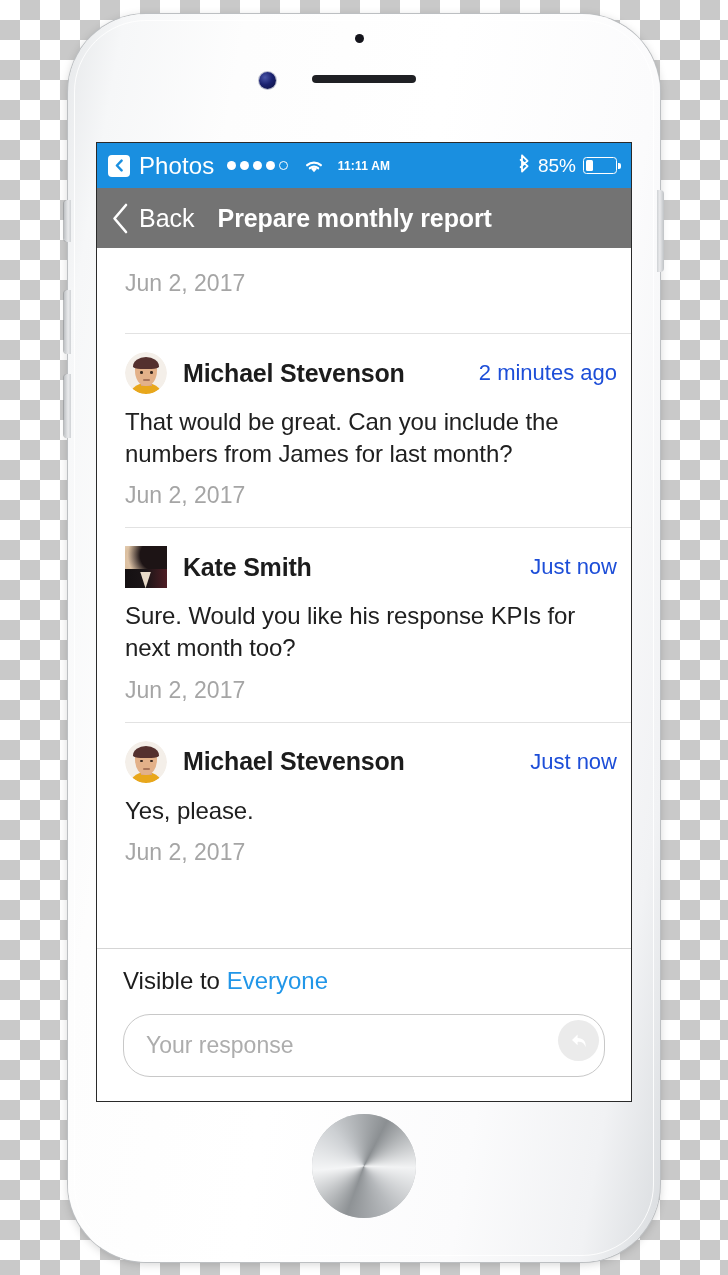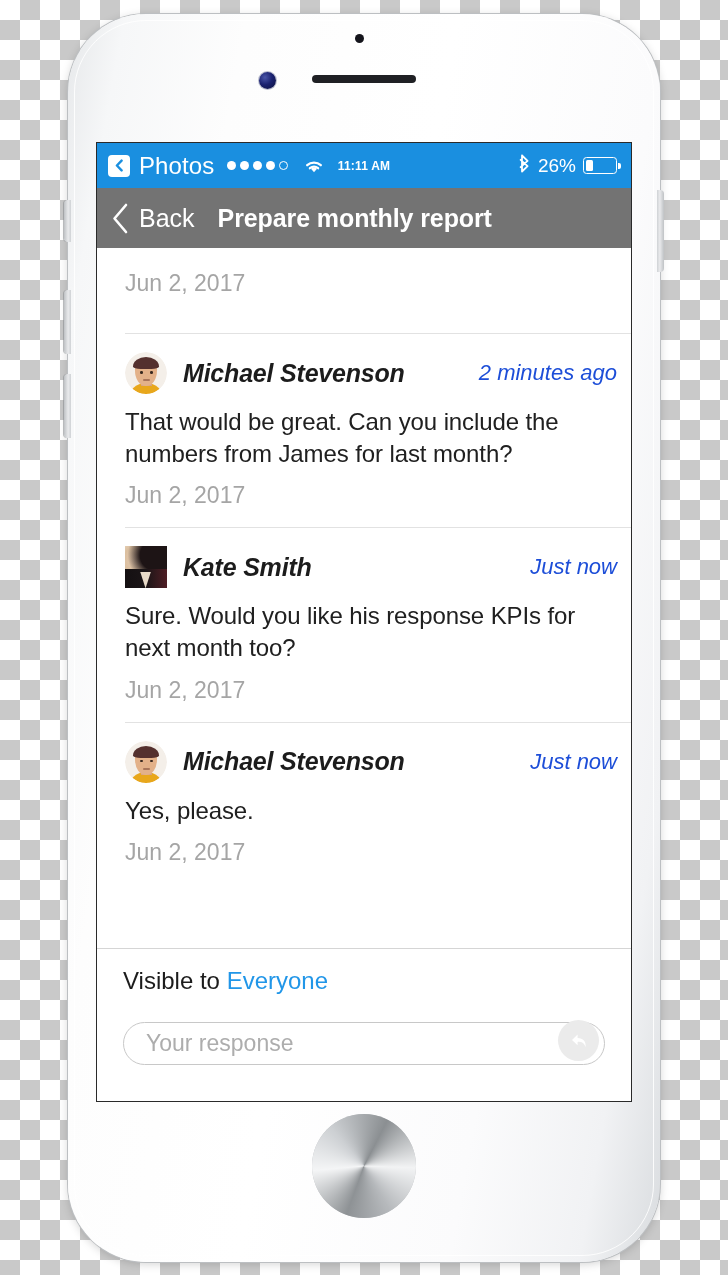--- a/index.html
+++ b/index.html
@@ -201,21 +201,20 @@
     background: #e2e2e2;
     margin-left: 28px;
   }
   .msg-partial {
     padding: 22px 0 18px 0;
   }
   .msg-header {
     display: flex;
     align-items: center;
     padding: 18px 0 0 28px;
-    font-style: italic;
   }
   .avatar {
     width: 42px; height: 42px;
     flex: 0 0 42px;
     margin-right: 16px;
     position: relative;
     overflow: hidden;
   }
   .avatar.circle { border-radius: 50%; }
   
@@ -332,30 +331,29 @@
     color: #2196e8;
     cursor: pointer;
   }
   .input-row {
     margin-top: 19px;
     position: relative;
     height: 53px;
   }
   .response-input {
     width: 100%;
-    height: 43px;
+    height: 63px;
     border: 1px solid #c8c8c8;
     border-radius: 27px;
     background: #ffffff;
     font-family: "Liberation Sans", sans-serif;
     font-size: 23px;
     color: #3a3a3a;
     padding: 0 62px 0 22px;
     outline: none;
-    margin-top: 8px;
   }
   .response-input::placeholder { color: #adadad; }
   .send-btn {
     position: absolute;
     right: 6px; top: 6px;
     width: 41px; height: 41px;
     border-radius: 50%;
     background: #ebebeb;
     border: none;
     display: flex; align-items: center; justify-content: center;
@@ -427,21 +425,21 @@
       </div>
 
       <div class="sb-time">11:11 AM</div>
 
       <div class="sb-right">
         <span>
           <svg width="12" height="19" viewBox="0 0 12 19" aria-hidden="true">
             <path d="M3 1.5 L3 17.5 L8.6 12.1 L1.6 5.8 M3 1.5 L8.6 6.9 L1.6 13.2" fill="none" stroke="#ffffff" stroke-width="1.8" stroke-linecap="round" stroke-linejoin="round"></path>
           </svg>
         </span>
-        <span class="sb-batt-pct">26%</span>
+        <span class="sb-batt-pct">85%</span>
         <span class="battery">
           <span class="battery-fill" id="battery-fill" style="width: 26%;"></span>
         </span>
       </div>
     </div>
 
     <div class="navbar">
       <div class="nav-back">
         <svg width="19" height="31" viewBox="0 0 19 31" aria-hidden="true">
           <path d="M15 2 L3.5 15.5 L15 29" fill="none" stroke="#ffffff" stroke-width="2.6" stroke-linecap="round" stroke-linejoin="round"></path>

